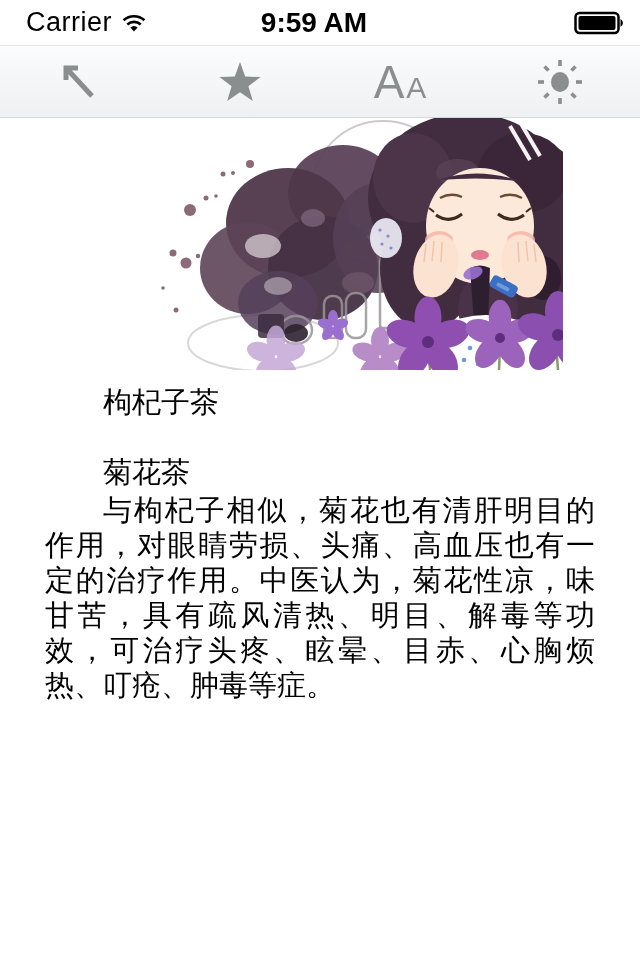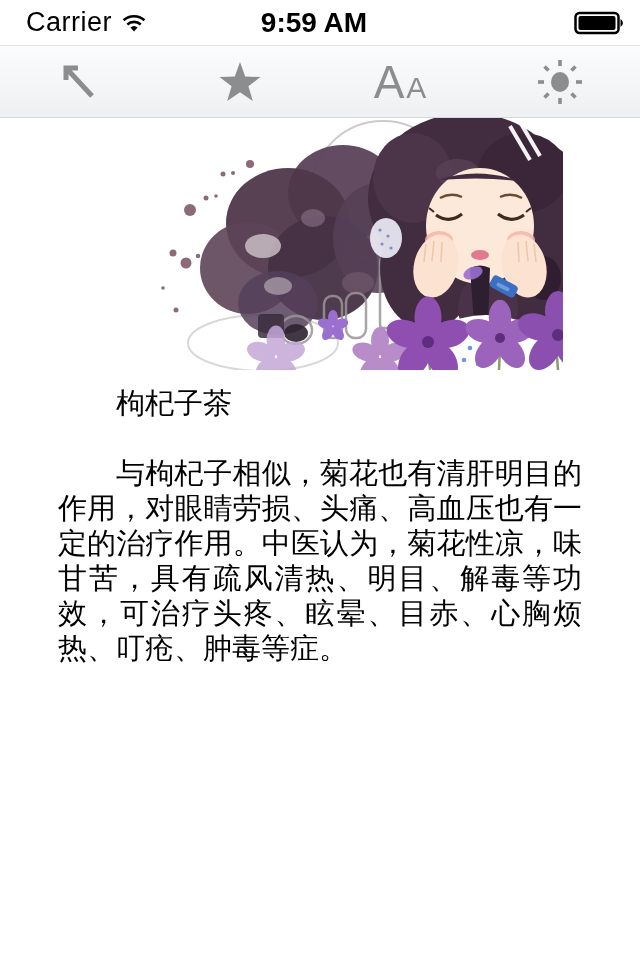--- a/index.html
+++ b/index.html
@@ -51,21 +51,21 @@
   .illustration-wrap svg { display:block; }
 
   
   .article {
     margin-top:15px;
     padding:0 42px;
     font-size:29px;
     line-height:35px;
     text-align:justify;
   }
-  .article p { margin:16px; text-indent:2em; }
+  .article p { margin:3px; text-indent:2em; }
   .section + .section { margin-top:35px; }
 </style>
 </head>
 <body>
 
 <div class="status-bar">
   <div class="carrier-group">
     <span class="carrier-label">Carrier</span>
     <span class="wifi-icon">
       <svg width="26" height="20" viewBox="0 0 26 20">
@@ -268,16 +268,17 @@
     <circle cx="430" cy="217" r="6" fill="#5e2d7e"></circle>
     <ellipse cx="345" cy="155" rx="10" ry="6" fill="#9b6fd0" opacity="0.9" transform="rotate(-20 345 155)"></ellipse>
   </svg>
 </div>
 
 <div class="article">
   <div class="section">
     <p>枸杞子茶</p>
   </div>
   <div class="section">
+    <p>菊花茶</p>
     <p>与枸杞子相似，菊花也有清肝明目的作用，对眼睛劳损、头痛、高血压也有一定的治疗作用。中医认为，菊花性凉，味甘苦，具有疏风清热、明目、解毒等功效，可治疗头疼、眩晕、目赤、心胸烦热、叮疮、肿毒等症。</p>
   </div>
 
 </div>
 
 </body></html>

